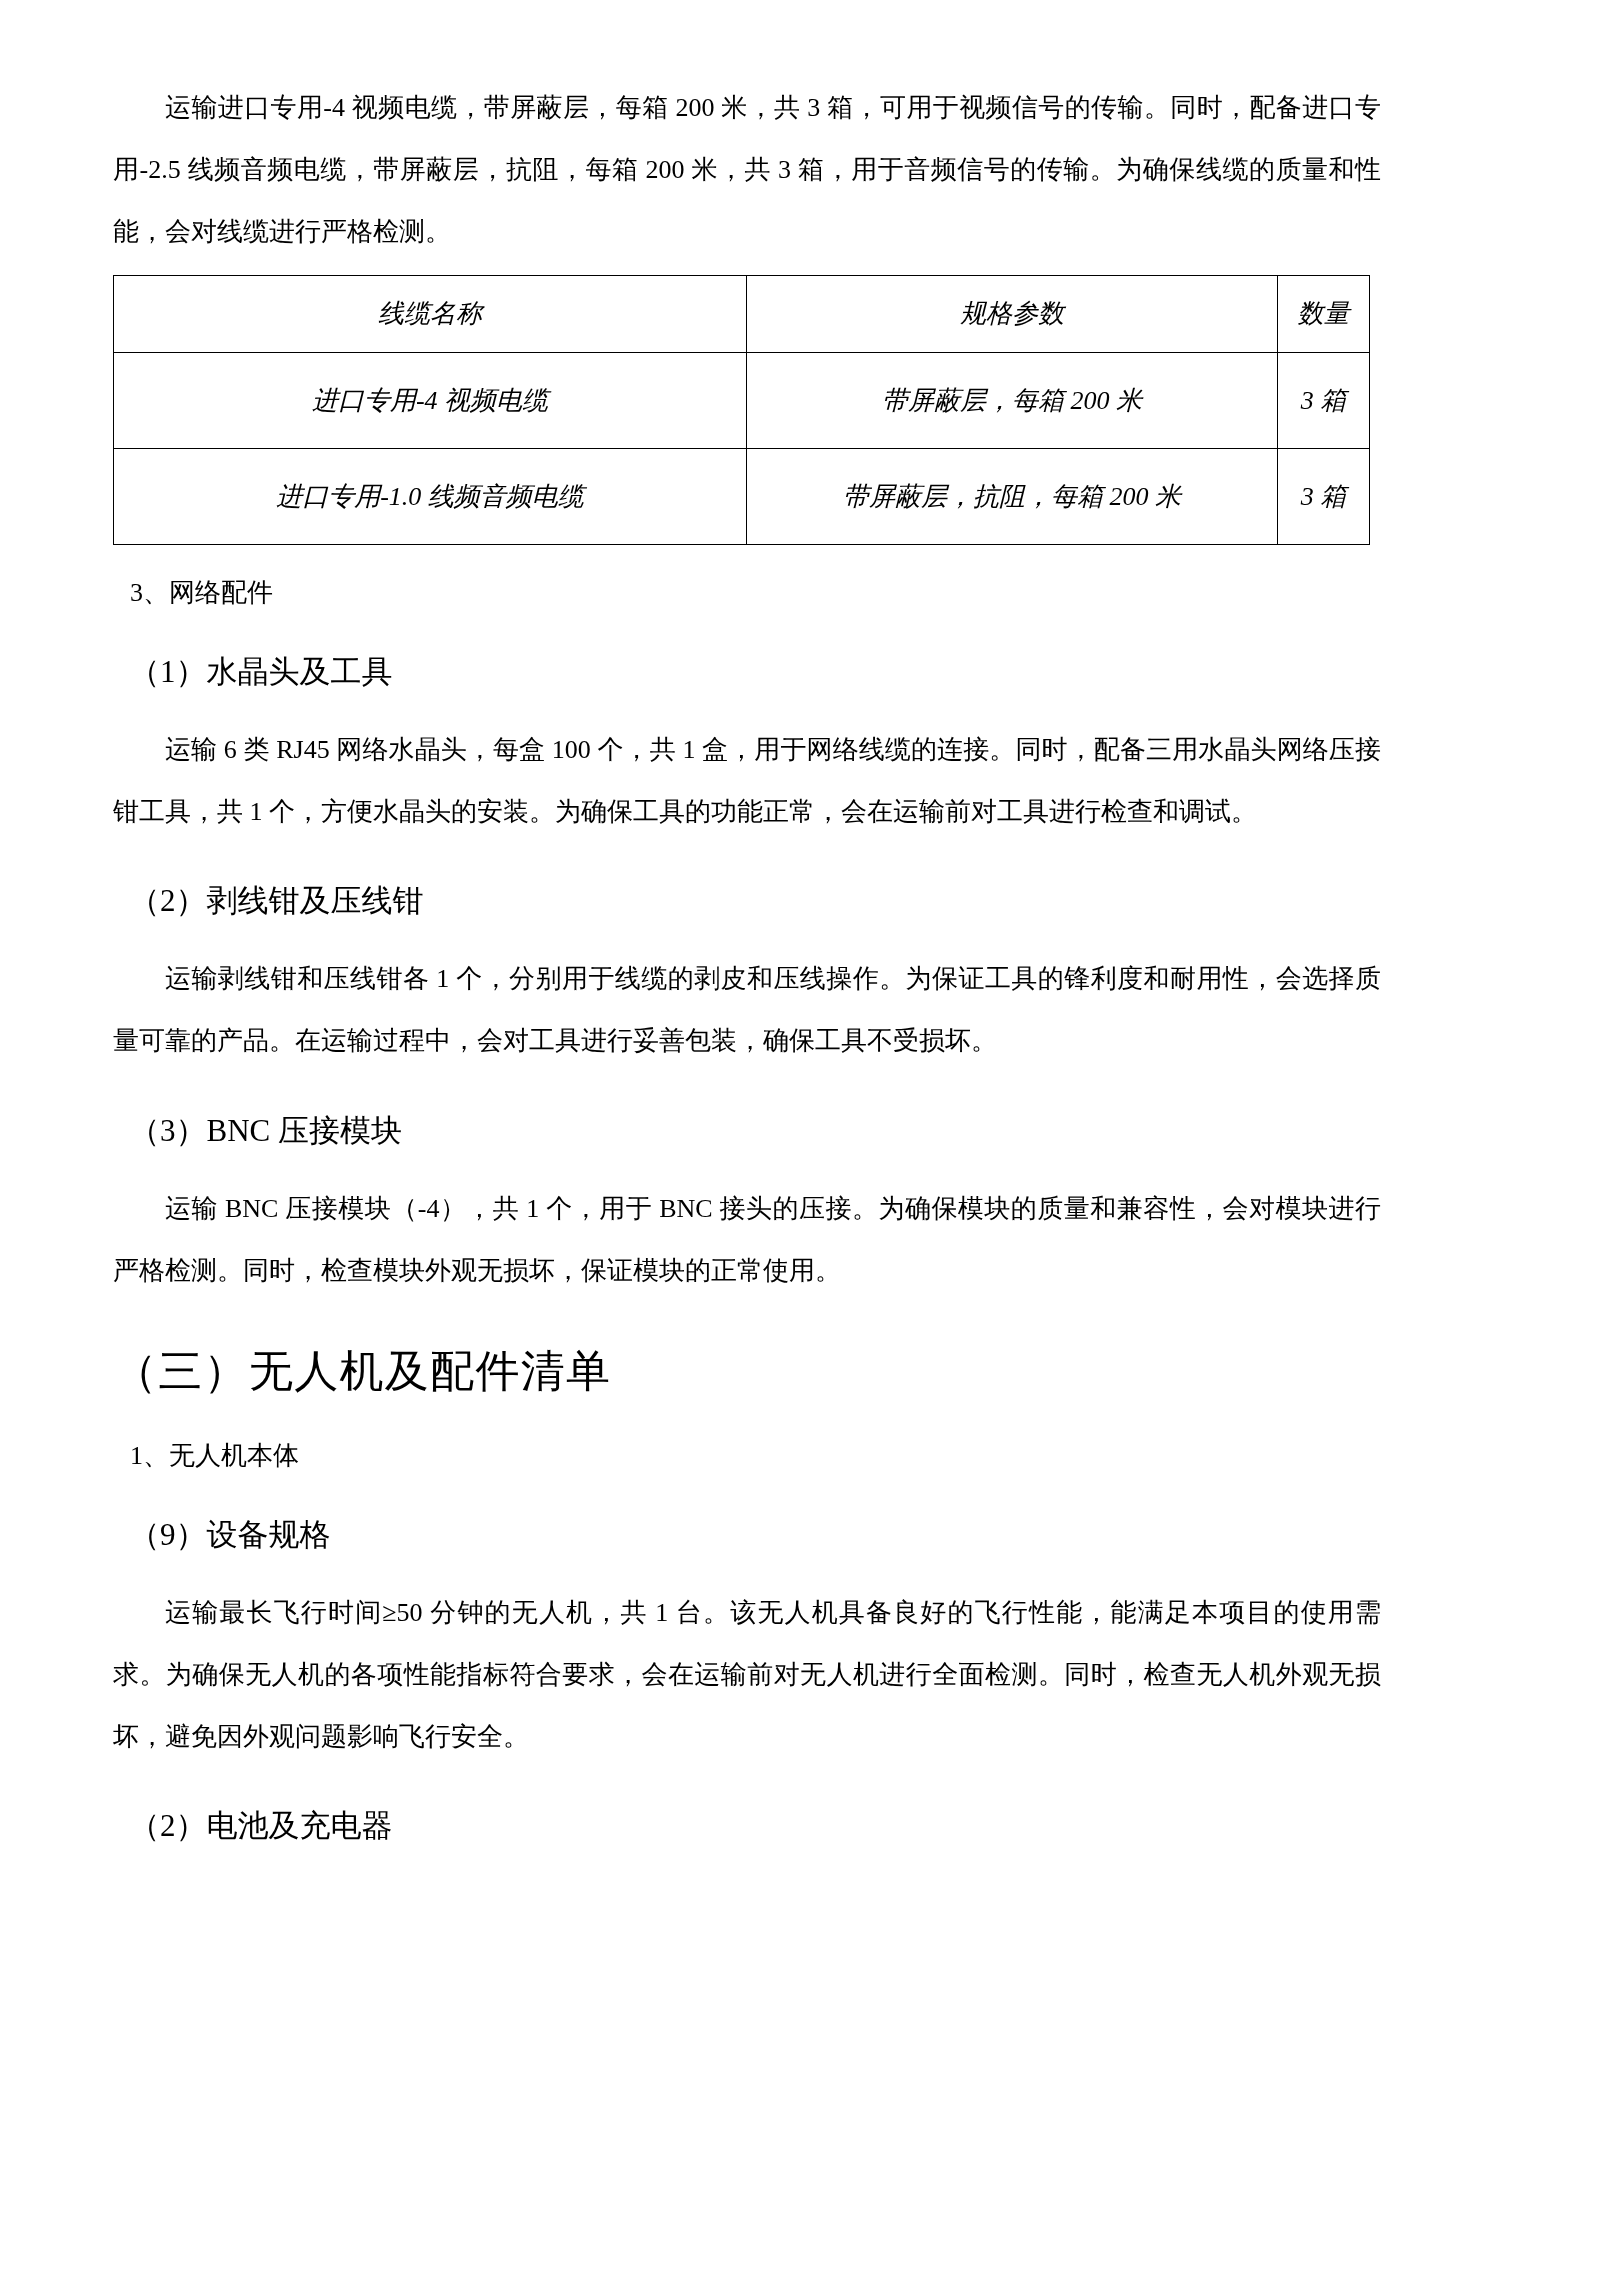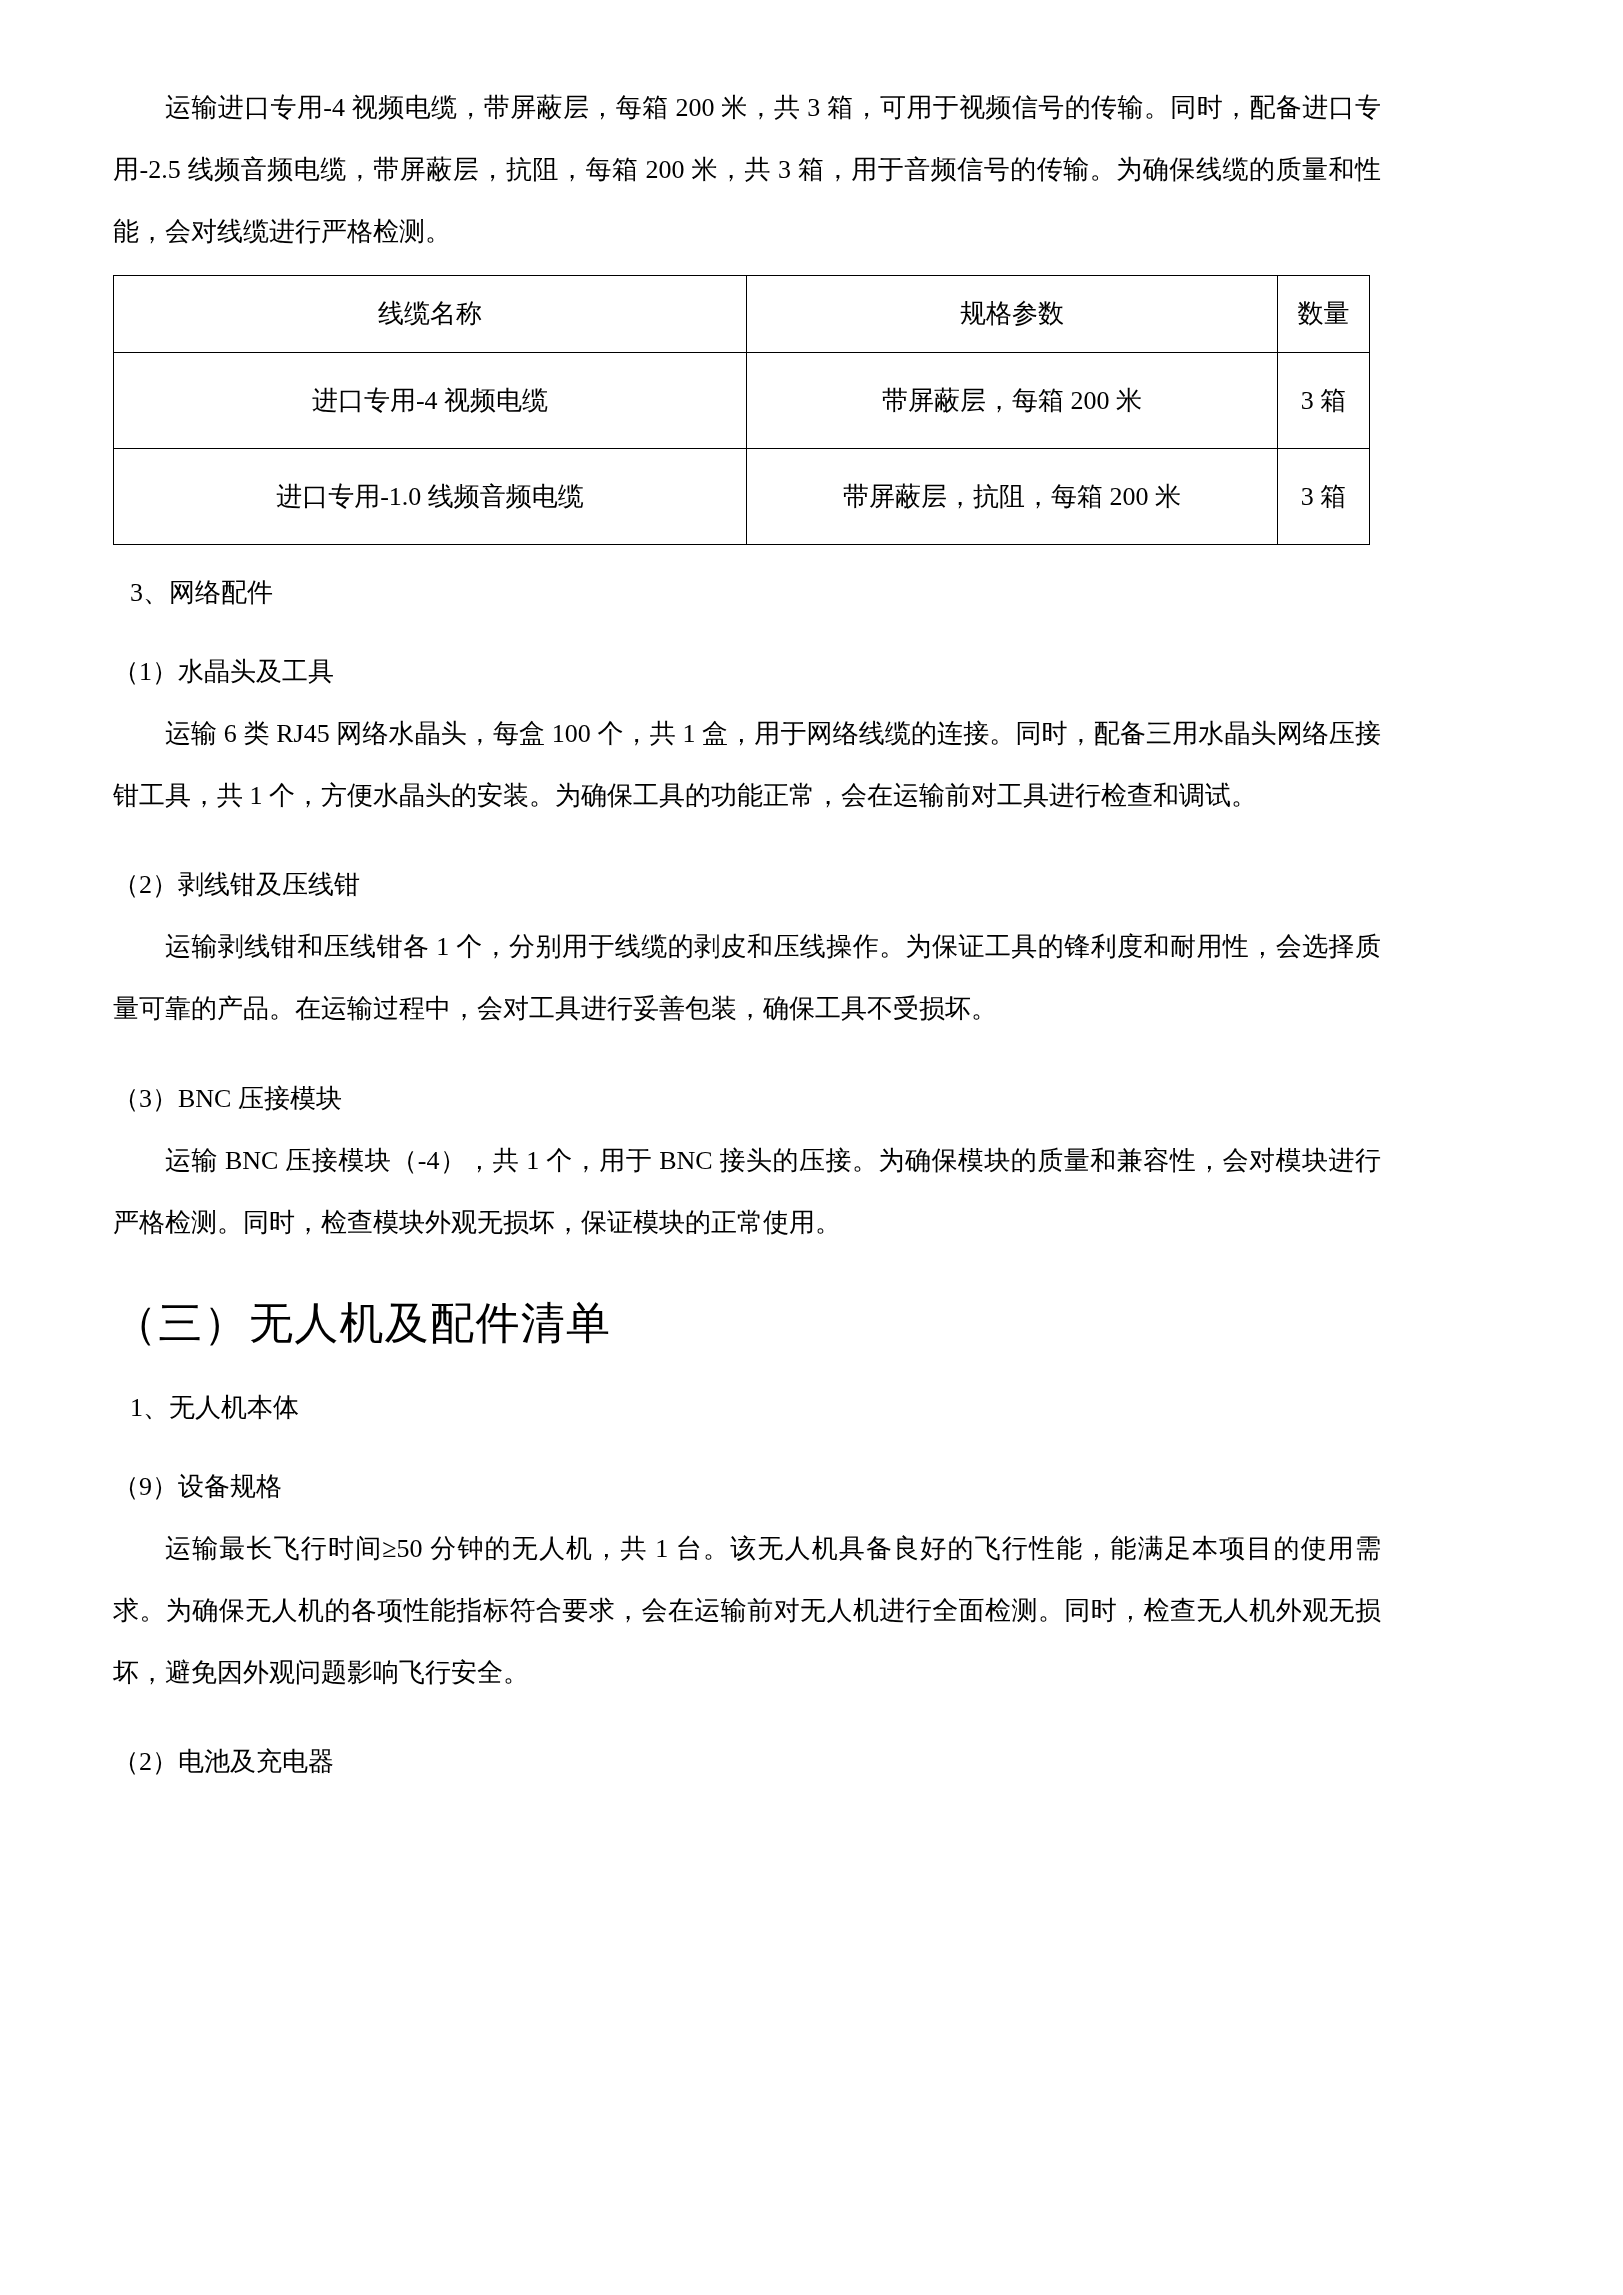--- a/index.html
+++ b/index.html
@@ -30,40 +30,41 @@
   .indent {
     text-indent: 2em;
   }
   .heading-num {
     font-size: 26px;
     line-height: 62px;
     margin: 17px;
     font-weight: normal;
   }
   .heading-sub {
-    font-size: 26px;
+    font-size: 31px;
     line-height: 62px;
-    margin: 0;
+    margin: 16px;
     font-weight: normal;
   }
   .gap-top {
     margin-top: 27.5px;
   }
   .heading-big {
     font-size: 44px;
     line-height: 72px;
     margin: 34px 0 0 0;
     font-weight: normal;
     letter-spacing: 1.3px;
   }
   table.cable {
     border-collapse: collapse;
     table-layout: fixed;
     width: 1256px;
     margin: 11.8px 0 11.8px 0;
+    font-style: italic;
   }
   table.cable td {
     border: 1.3px solid #000000;
     font-size: 26px;
     font-weight: normal;
     text-align: center;
     vertical-align: middle;
     padding: 0 6.5px;
     overflow: hidden;
   }

